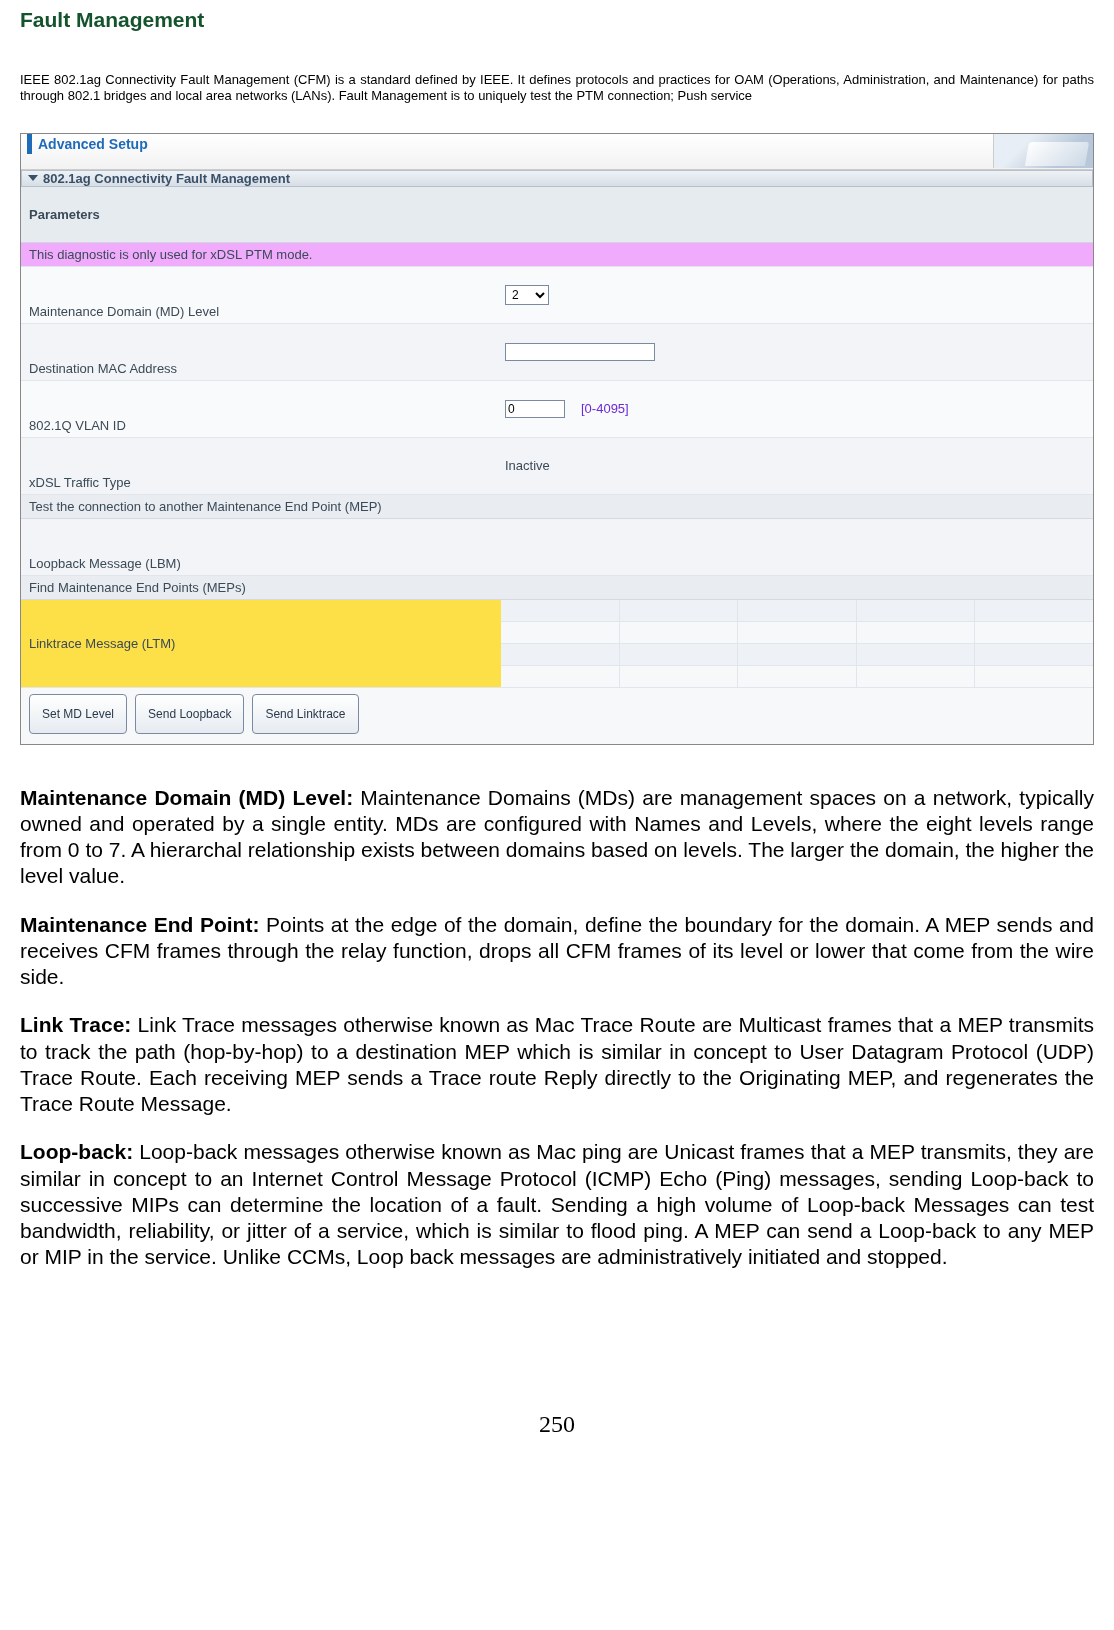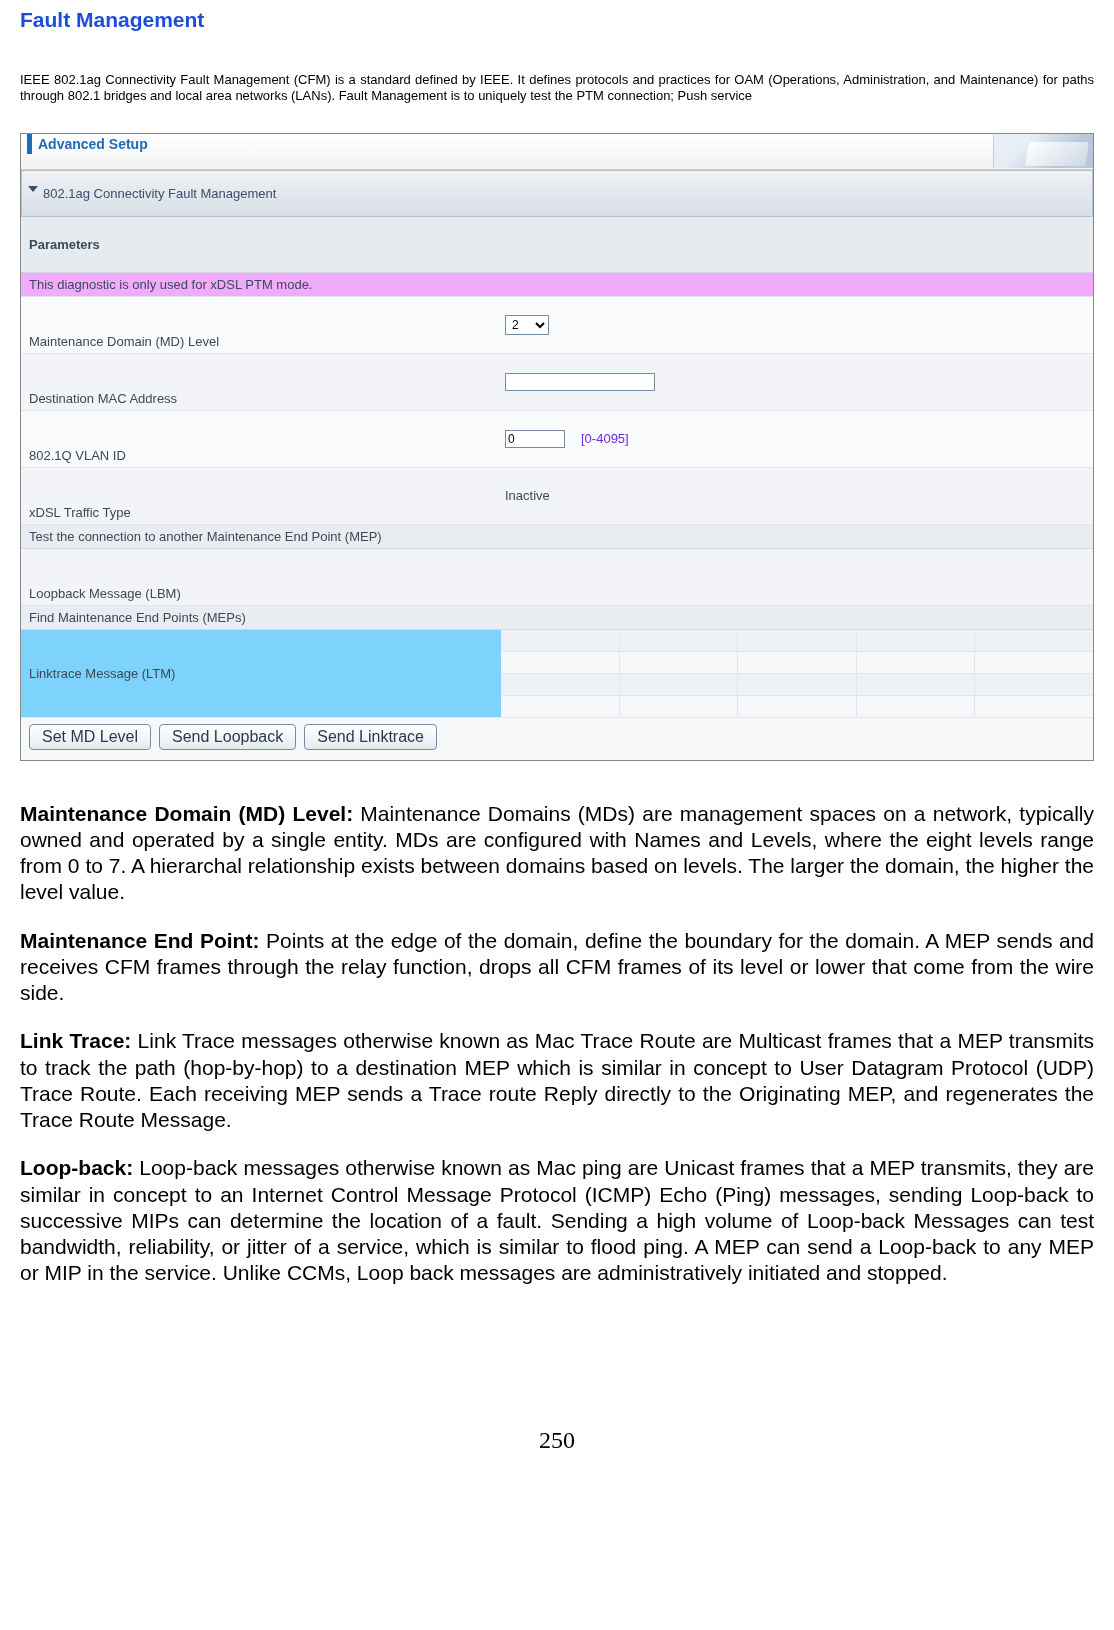--- a/index.html
+++ b/index.html
@@ -5,21 +5,21 @@
   * { box-sizing: border-box; margin: 0; padding: 0; }
   body {
     font-family: Arial, Helvetica, sans-serif;
     background: #fff;
     width: 1114px;
     margin: 0 auto;
     padding: 8px 20px 40px 20px;
     color: #000;
   }
   .heading-red {
-    color: #1d4ed8;
+    color: #14532d;
     font-weight: bold;
     font-size: 21px;
     margin-bottom: 40px;
   }
   .intro {
     font-size: 13px;
     text-align: justify;
     line-height: 1.25;
     margin-bottom: 28px;
   }
@@ -67,23 +67,24 @@
     position:absolute;
     right:6px;bottom:2px;
     width:60px;height:24px;
     background:linear-gradient(135deg,#fff,#cdd9e6);
     border-radius:3px 3px 0 0;
     transform:skewX(-10deg);
   }
   .section-bar {
     background: linear-gradient(#eef2f6,#d7dee6);
     border: 1px solid #b8c0ca;
-    padding: 15px 6px;
-    display: flex;
-    font-weight: normal;
+    padding: 0 6px;
+    display: flex;
+    align-items: center;
+    font-weight: bold;
     color: #3a5068;
   }
   .tri {
     width: 0; height: 0;
     border-left: 5px solid transparent;
     border-right: 5px solid transparent;
     border-top: 6px solid #3a5068;
     margin-right: 5px;
   }
   .params-bar {
@@ -125,21 +126,21 @@
   .txt-small { width: 60px; }
   .range-hint { margin-left: 16px; color:#6d28d9; }
   .sub-bar {
     background:#e9edf2;
     border-bottom:1px solid #d4dae1;
     padding:4px 8px;
   }
   .ltm-row {
     display:flex;
     border-bottom:1px solid #e1e6ec;
-    background:#7dd3fc;
+    background:#fde047;
   }
   .ltm-label {
     width: 480px;
     padding: 36px 8px;
     display:flex;
     align-items:center;
   }
   .ltm-grid {
     flex:1;
     display:flex;
@@ -162,22 +163,22 @@
   .btn-row {
     padding: 6px 8px 10px 8px;
     background:#f6f8fa;
     display:flex;
     gap:8px;
   }
   .btn {
     border:1px solid #7a8aa0;
     background:linear-gradient(#fff,#e6ebf1);
     border-radius:4px;
-    padding:3px 12px;
-    font-size:16px;
+    padding:12px 12px;
+    font-size:12px;
     color:#2b3a4a;
     cursor:pointer;
   }
   .def-block {
     font-size: 21px;
     text-align: justify;
     line-height: 1.25;
     margin-bottom: 22px;
   }
   .def-block .term { font-weight: bold; }

